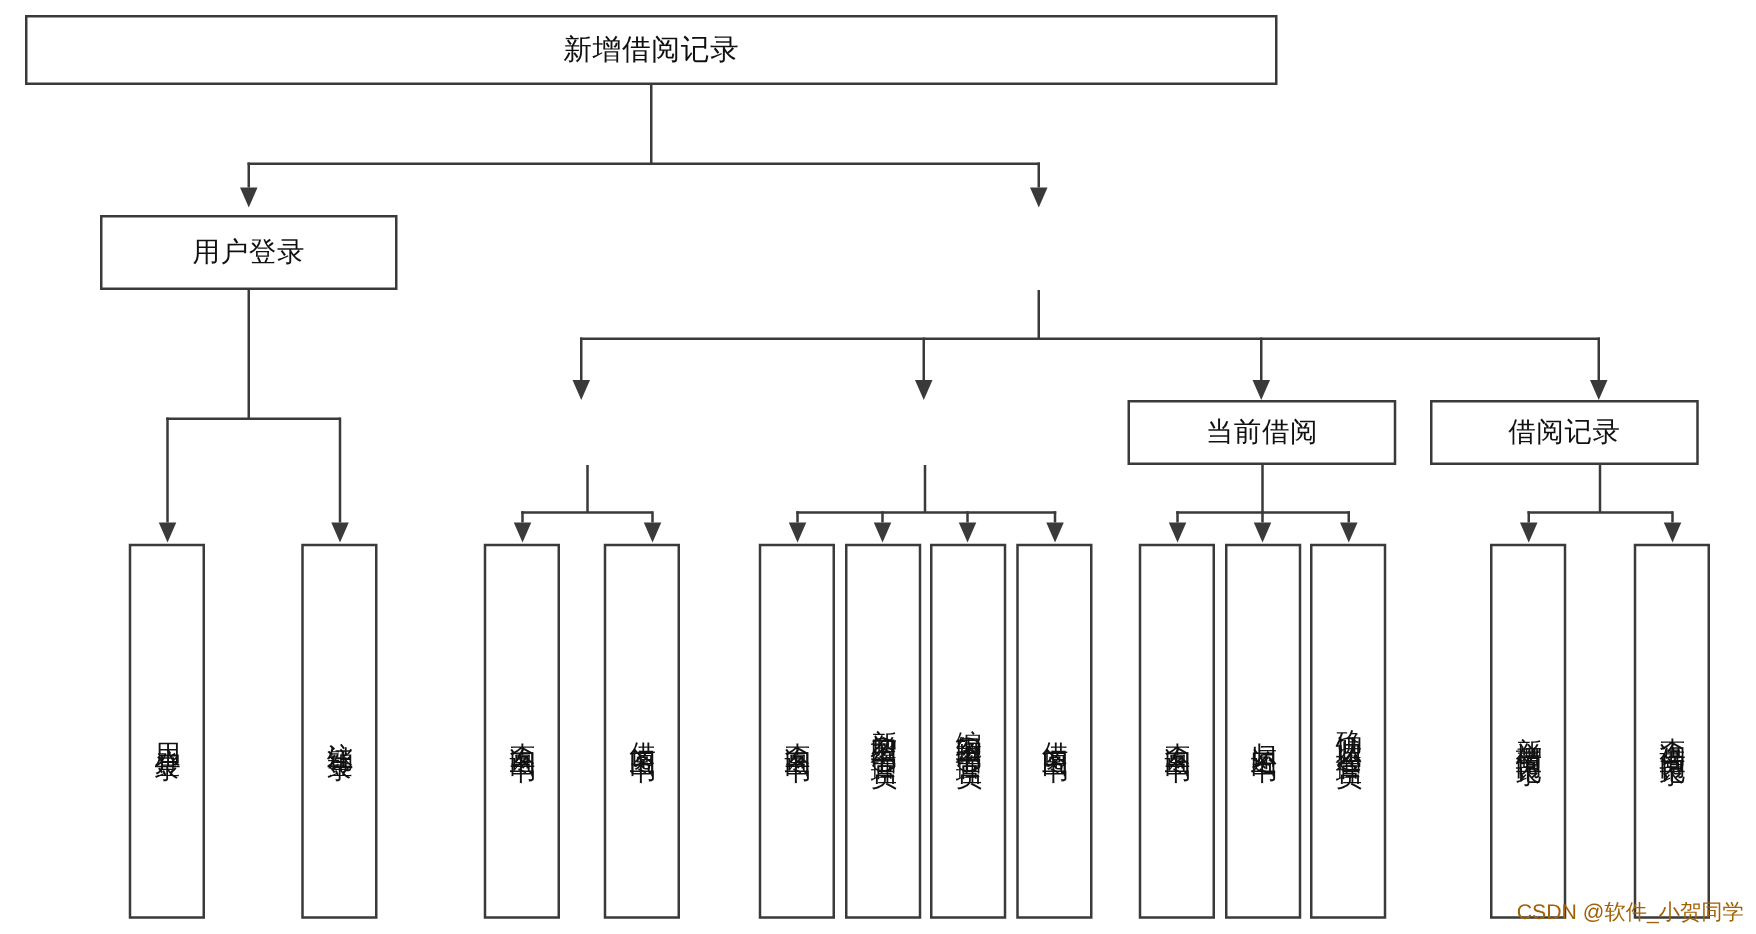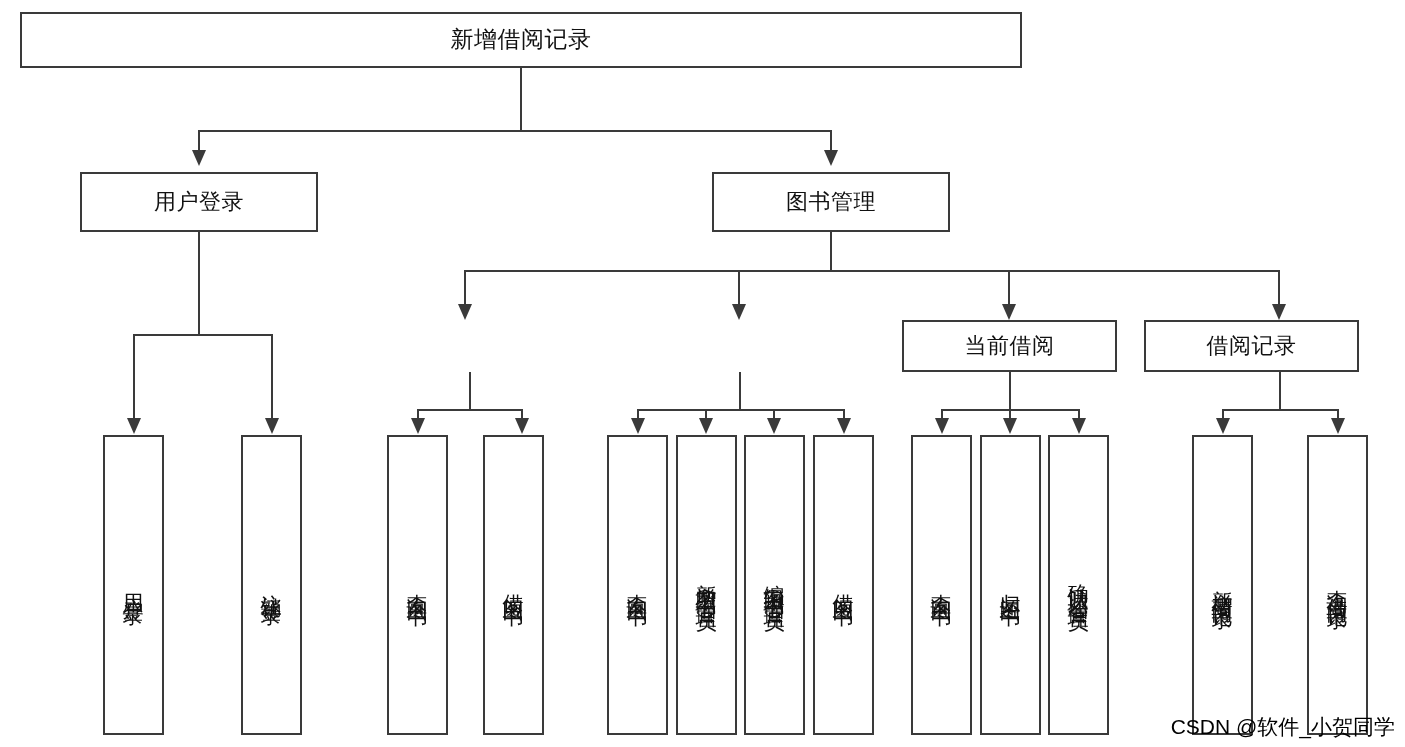--- a/index.html
+++ b/index.html
@@ -60,22 +60,22 @@
     position:absolute;
     width:0;height:0;
     border-left:7px solid transparent;
     border-right:7px solid transparent;
     border-top:16px solid #3a3a3a;
   }
   #watermark{
     position:absolute;
     right:10px;
     bottom:6px;
-    font-size:21px;
-    color:#000000;
+    font-size:17px;
+    color:#a16207;
     white-space:nowrap;
     pointer-events:none;
     margin-left:12px;
   }
 </style>
 </head>
 <body>
 
 <div id="stage">
 
@@ -85,23 +85,20 @@
 
   <div class="ln v" style="left:520px;top:68px;height:63px;"></div>
   <div class="ln h" style="left:198px;top:130px;width:634px;"></div>
   <div class="ln v" style="left:198px;top:130px;height:20px;"></div>
   <div class="ln v" style="left:830px;top:130px;height:20px;"></div>
   <div class="arrow" style="left:192px;top:150px;"></div>
   <div class="arrow" style="left:824px;top:150px;"></div>
 
   <div class="node h-node" style="left:80px;top:172px;width:238px;height:60px;">
     <span class="lbl">用户登录</span>
-  </div>
-  <div class="node h-node" style="left:712px;top:172px;width:238px;height:60px;">
-    <span class="lbl">图书管理</span>
   </div>
 
   <div class="ln v" style="left:198px;top:232px;height:103px;"></div>
   <div class="ln h" style="left:133px;top:334px;width:139px;"></div>
   <div class="ln v" style="left:133px;top:334px;height:84px;"></div>
   <div class="ln v" style="left:271px;top:334px;height:84px;"></div>
   <div class="arrow" style="left:127px;top:418px;"></div>
   <div class="arrow" style="left:265px;top:418px;"></div>
 
   <div class="ln v" style="left:830px;top:232px;height:39px;"></div>

